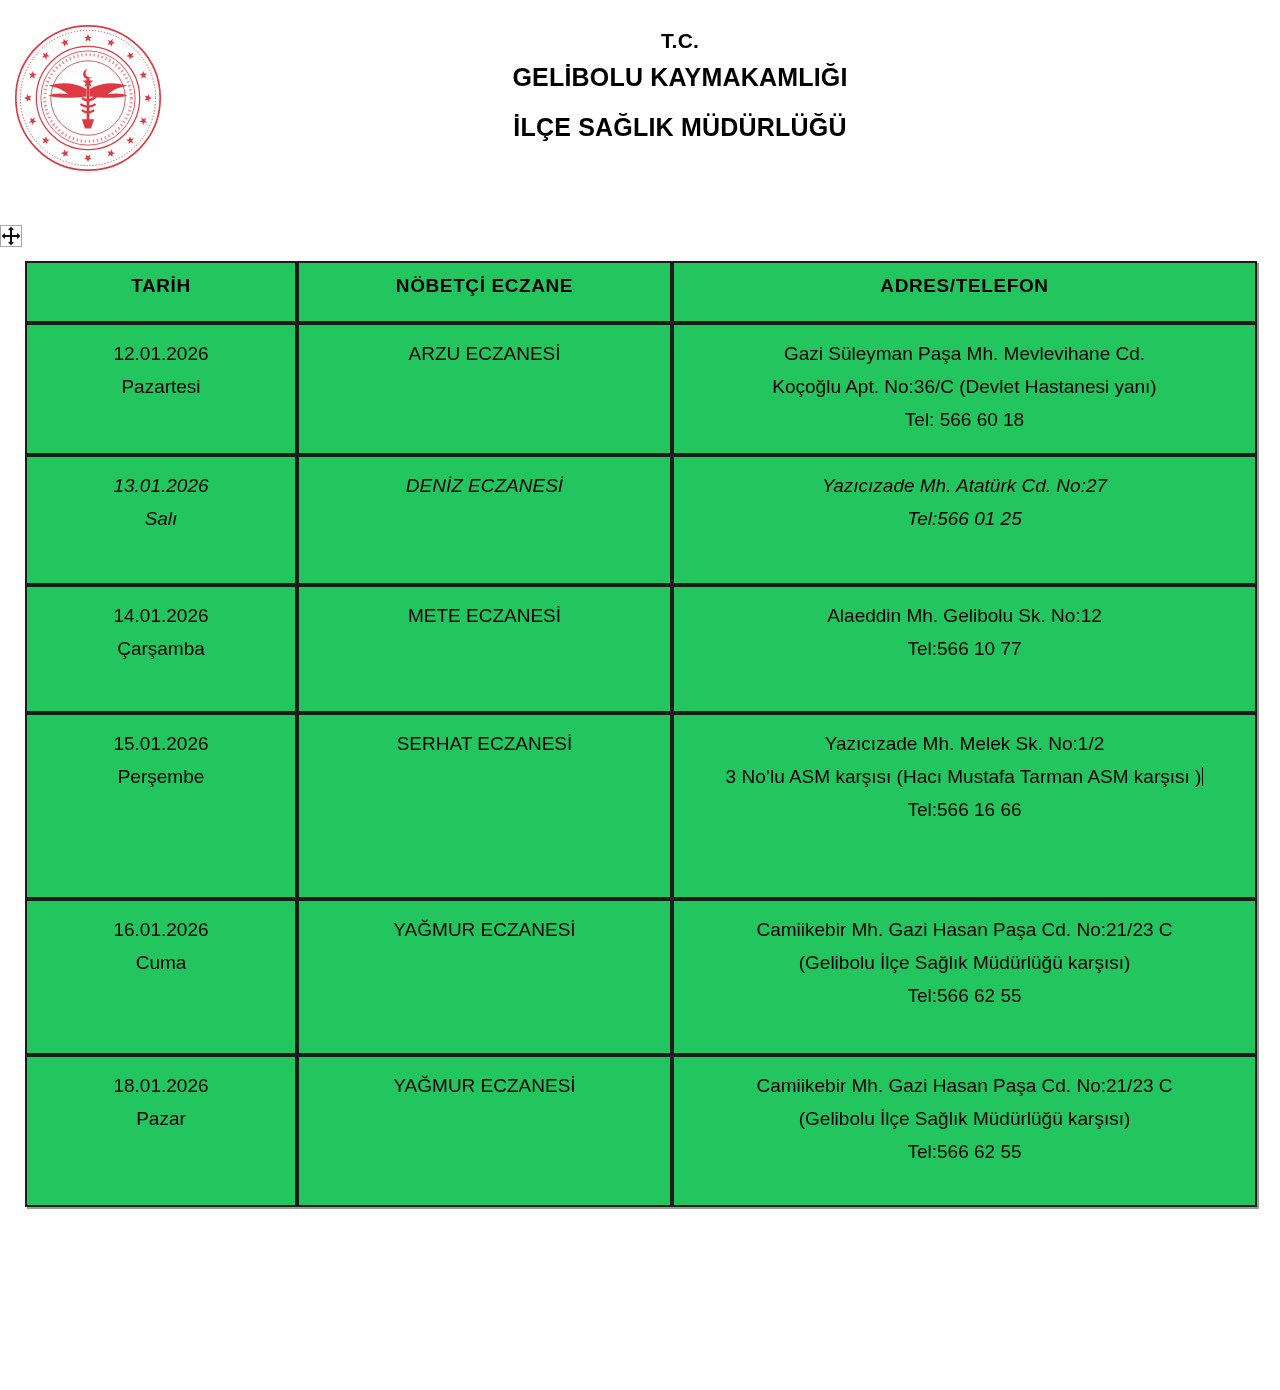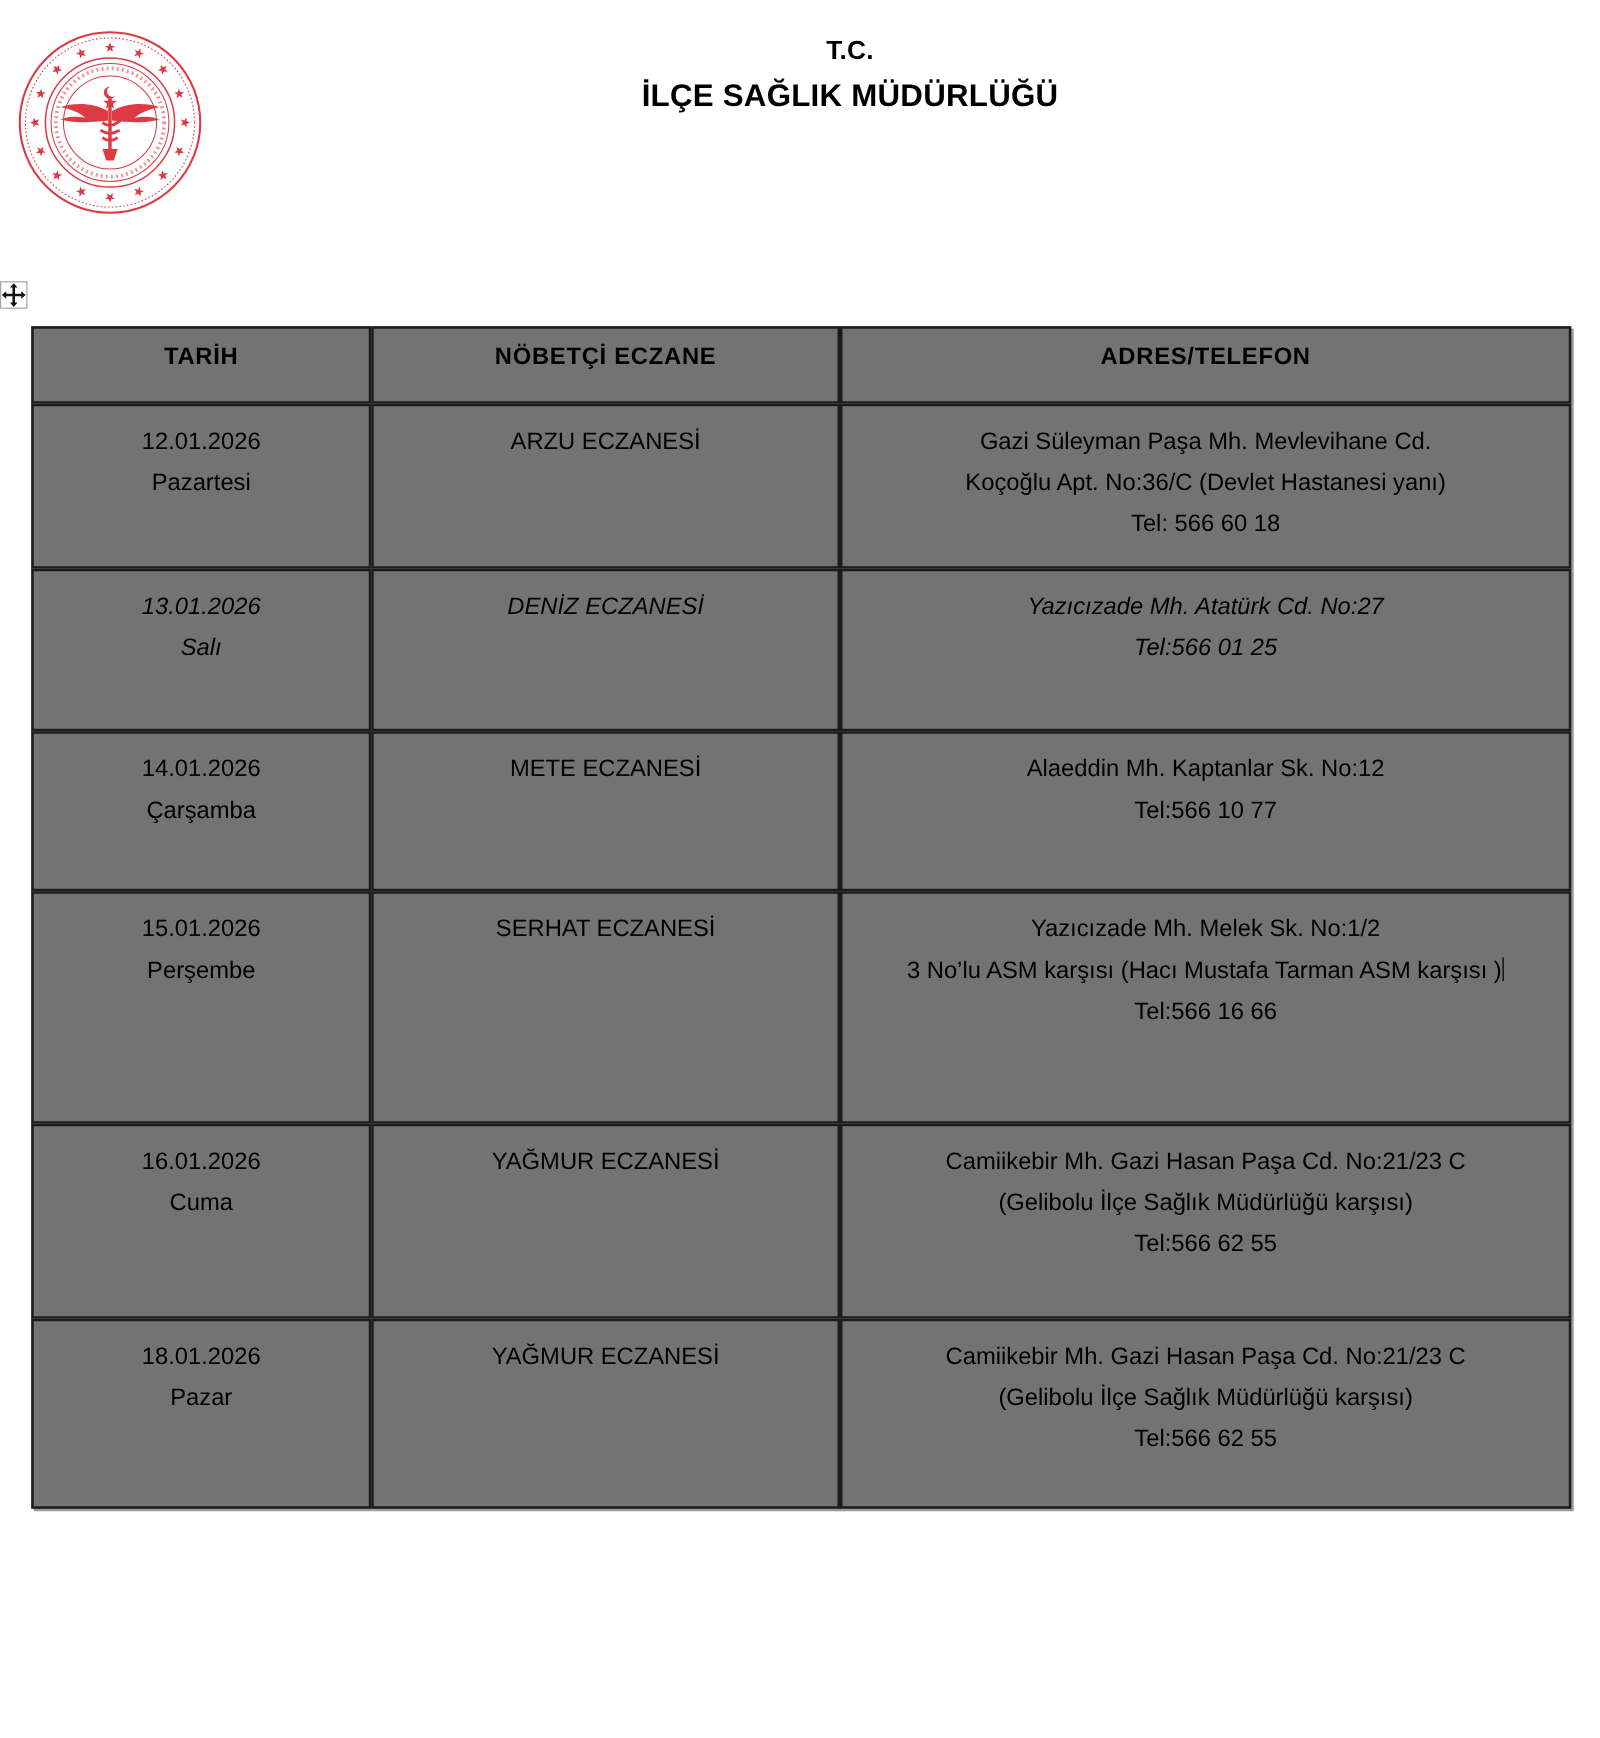--- a/index.html
+++ b/index.html
@@ -70,21 +70,21 @@
     top: 261px;
     width: 1232px;
   }
   table.duty {
     border-collapse: separate;
     border-spacing: 0;
     width: 1232px;
     table-layout: fixed;
   }
   table.duty td, table.duty th {
-    background: #737373;
+    background: #22c55e;
     border: 2px solid #1c1c1c;
     box-shadow: 2px 2px 0 0 #9a9a9a;
     vertical-align: top;
     text-align: center;
     padding: 12px 8px 8px 8px;
     margin-left: 22px;
   }
   
   table.duty td, table.duty th { }
   table.duty tr > *:not(:first-child) { border-left-width: 2px; }
@@ -219,20 +219,21 @@
         <path d="M90 108 q10 7 20 0" stroke="#DD3A43" stroke-width="3" fill="none"></path>
         <path d="M92 116 q8 6 16 0" stroke="#DD3A43" stroke-width="3" fill="none"></path>
 
         <path d="M92 128 L108 128 L104 140 L96 140 Z"></path>
       </g>
     </svg>
   </div>
 
   <div class="header-lines">
     <div class="hline hline-tc">T.C.</div>
+    <div class="hline hline-kay">GELİBOLU KAYMAKAMLIĞI</div>
     <div class="hline hline-mud">İLÇE SAĞLIK MÜDÜRLÜĞÜ</div>
   </div>
 </div>
 
 <div class="table-handle">
   <svg viewBox="0 0 20 20" xmlns="http://www.w3.org/2000/svg" aria-hidden="true">
     <g fill="#111111">
       <rect x="9" y="2" width="2" height="16"></rect>
       <rect x="2" y="9" width="16" height="2"></rect>
       <polygon points="10,0.5 13,4 7,4"></polygon>
@@ -290,21 +291,21 @@
 
       <tr class="r3">
         <td class="cell date">
           <span class="ln">14.01.2026</span>
           <span class="ln">Çarşamba</span>
         </td>
         <td class="cell name">
           <span class="ln">METE ECZANESİ</span>
         </td>
         <td class="cell addr">
-          <span class="ln">Alaeddin Mh. Kaptanlar Sk. No:12</span>
+          <span class="ln">Alaeddin Mh. Gelibolu Sk. No:12</span>
           <span class="ln">Tel:566 10 77</span>
         </td>
       </tr>
 
       <tr class="r4">
         <td class="cell date">
           <span class="ln">15.01.2026</span>
           <span class="ln">Perşembe</span>
         </td>
         <td class="cell name">

